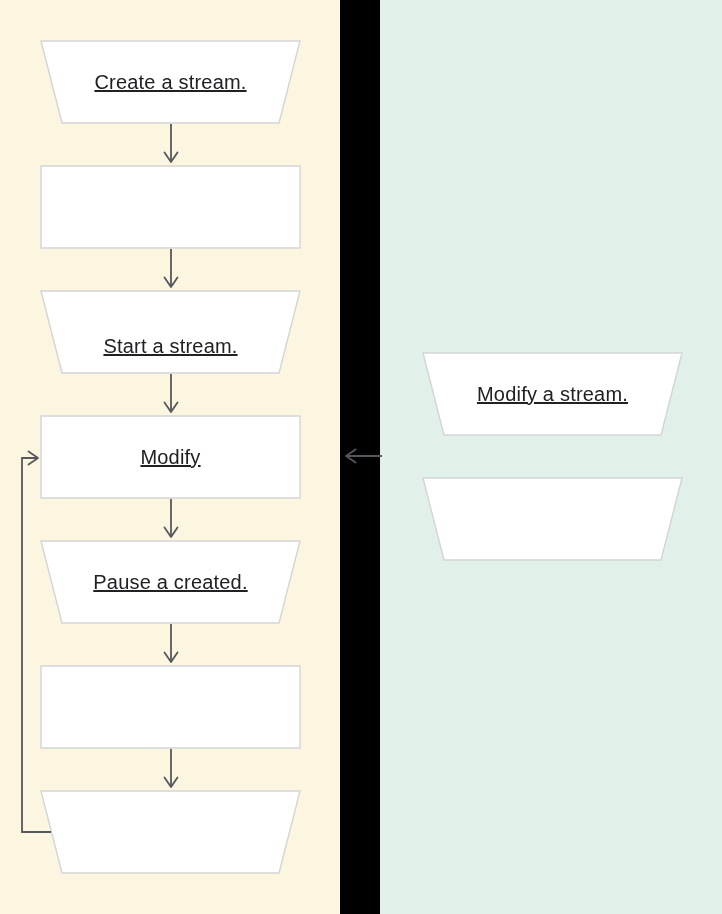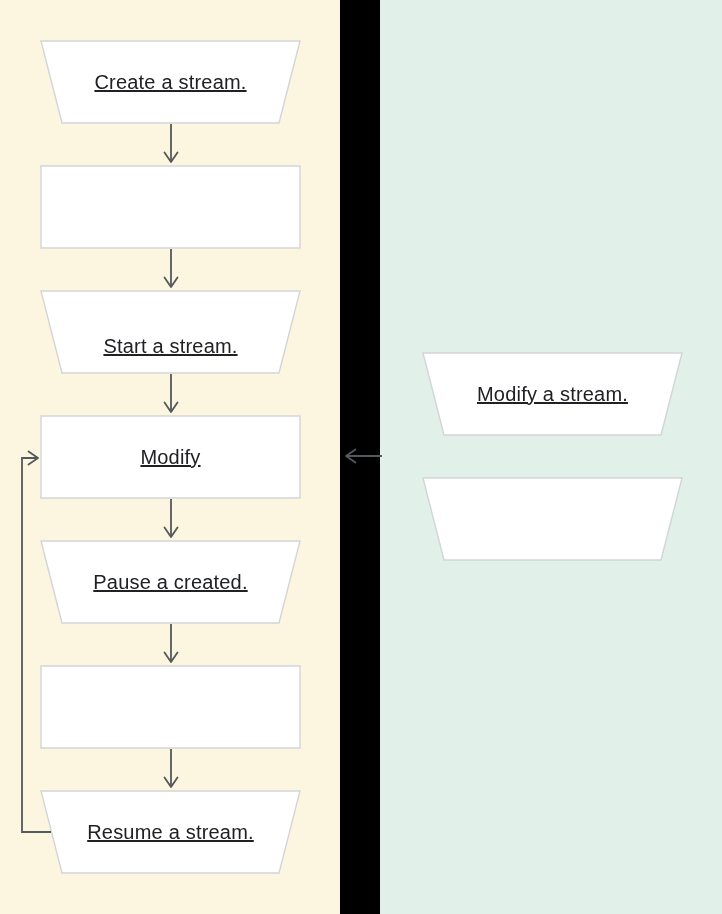--- a/index.html
+++ b/index.html
@@ -68,17 +68,16 @@
 
     <polyline points="51,832 22,832 22,458 38,458" fill="none" stroke="#55585C" stroke-width="1.8" stroke-linejoin="miter" marker-end="url(#vhead)"></polyline>
 
     <line x1="382" y1="456" x2="346" y2="456" stroke="#55585C" stroke-width="1.8" marker-end="url(#vhead)"></line>
   </svg>
 
   <div class="node-label col-left" style="top:41px">Create a stream.</div>
   <div class="node-label col-left" style="top:305px">Start a stream.</div>
   <div class="node-label col-left" style="top:416px">Modify</div>
   <div class="node-label col-left" style="top:541px">Pause a created.</div>
-  <div class="node-label col-left" style="top:791px">Resume a stream.</div>
 
   <div class="node-label col-right" style="top:353px">Modify a stream.</div>
 
 </div>
 
 </body></html>

